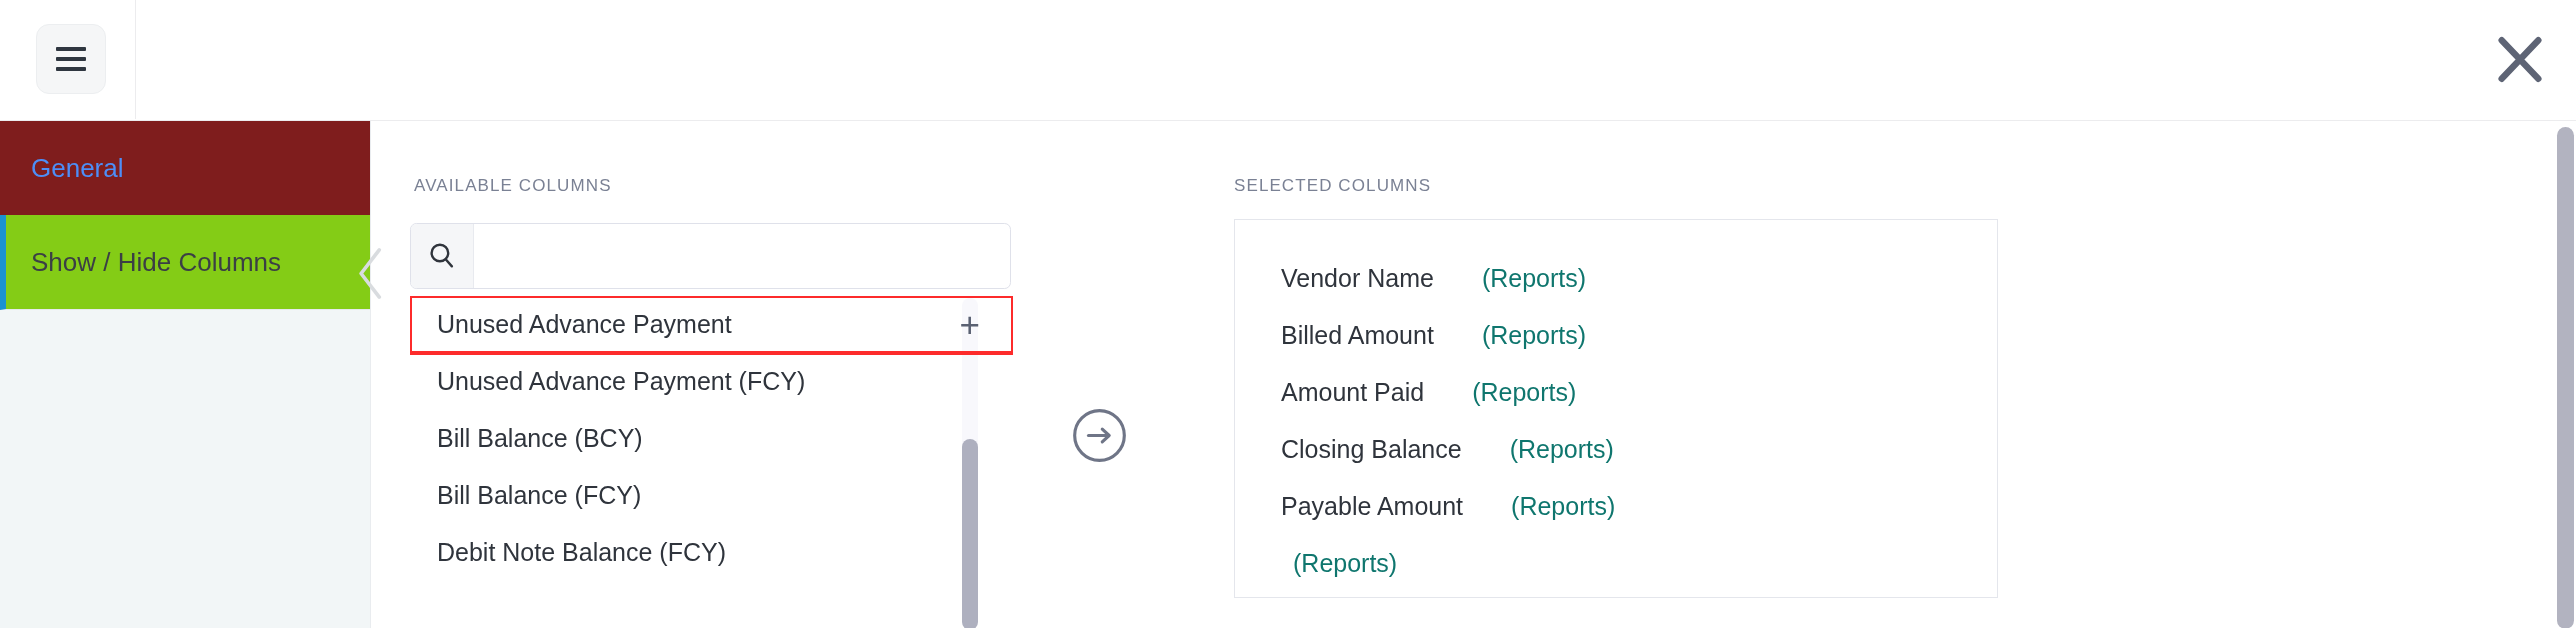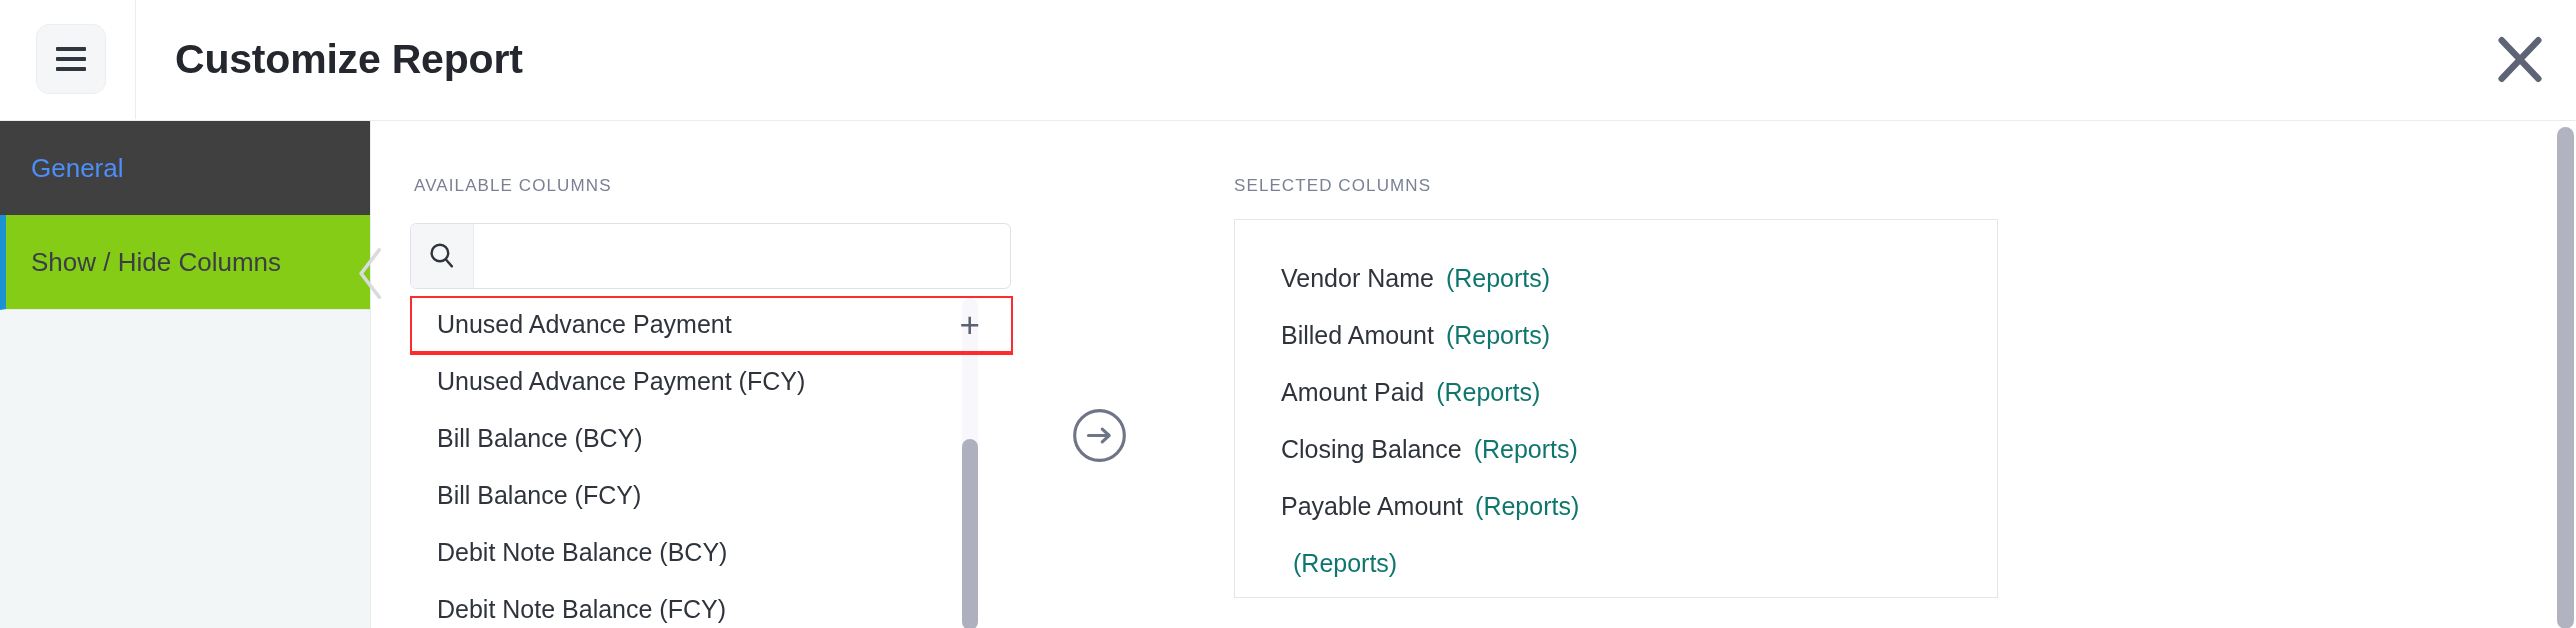--- a/index.html
+++ b/index.html
@@ -88,21 +88,21 @@
     position: relative;
     height: 97px;
     display: flex;
     align-items: center;
     padding-left: 31px;
     font-size: 26px;
     cursor: pointer;
     white-space: nowrap;
   }
   .side-item.general {
-    background: #404040;
+    background: #7f1d1d;
     color: #4d8ef7;
     height: 94px;
   }
   .side-item.showhide {
     background: #84cc16;
     color: #3b3f45;
     border-left: 6.4px solid #1b92d1;
     padding-left: 25px;
     height: 95px;
     border-bottom: 1.8px solid #e6eaec;
@@ -233,20 +233,21 @@
     background: #ffffff;
     padding-top: 29.5px;
   }
   .sel-row {
     height: 57px;
     display: flex;
     align-items: center;
     padding-left: 46px;
     white-space: nowrap;
     cursor: pointer;
+    gap: 36px;
   }
   .sel-row .sel-name {
     font-size: 25px;
     color: #2f343c;
   }
   .sel-row .sel-src {
     font-size: 25px;
     color: #0f766e;
     margin-left: 12px;
   }
@@ -276,21 +277,20 @@
 
   <div class="header">
     <div class="header-left-cell">
       <div class="hamburger-btn">
         <span class="bar"></span>
         <span class="bar"></span>
         <span class="bar"></span>
       </div>
     </div>
 
-    <div class="header-title">Customize Report</div>
 
     <div class="close-btn">
       <svg width="66" height="57" viewBox="0 0 72 62" fill="none" aria-hidden="true">
         <path d="M16 10 L56 52 M56 10 L16 52" stroke="#5e6475" stroke-width="7" stroke-linecap="round"></path>
       </svg>
     </div>
   </div>
 
   <div class="sidebar">
     <div class="side-item general">
@@ -329,23 +329,20 @@
       <div class="avail-row">
         <span>Unused Advance Payment (FCY)</span>
       </div>
       <div class="avail-row">
         <span>Bill Balance (BCY)</span>
       </div>
       <div class="avail-row">
         <span>Bill Balance (FCY)</span>
       </div>
       <div class="avail-row">
-        <span>Debit Note Balance (BCY)</span>
-      </div>
-      <div class="avail-row">
         <span>Debit Note Balance (FCY)</span>
       </div>
     </div>
     <div class="avail-scroll-track"></div>
     <div class="avail-scroll-thumb"></div>
 
     <div class="transfer-btn">
       <svg width="57" height="57" viewBox="0 0 62 62" fill="none" aria-hidden="true">
         <circle cx="31" cy="31" r="27" stroke="#6f7587" stroke-width="3.4"></circle>
         <path d="M19 31 H41" stroke="#6f7587" stroke-width="3.4" stroke-linecap="round"></path>

